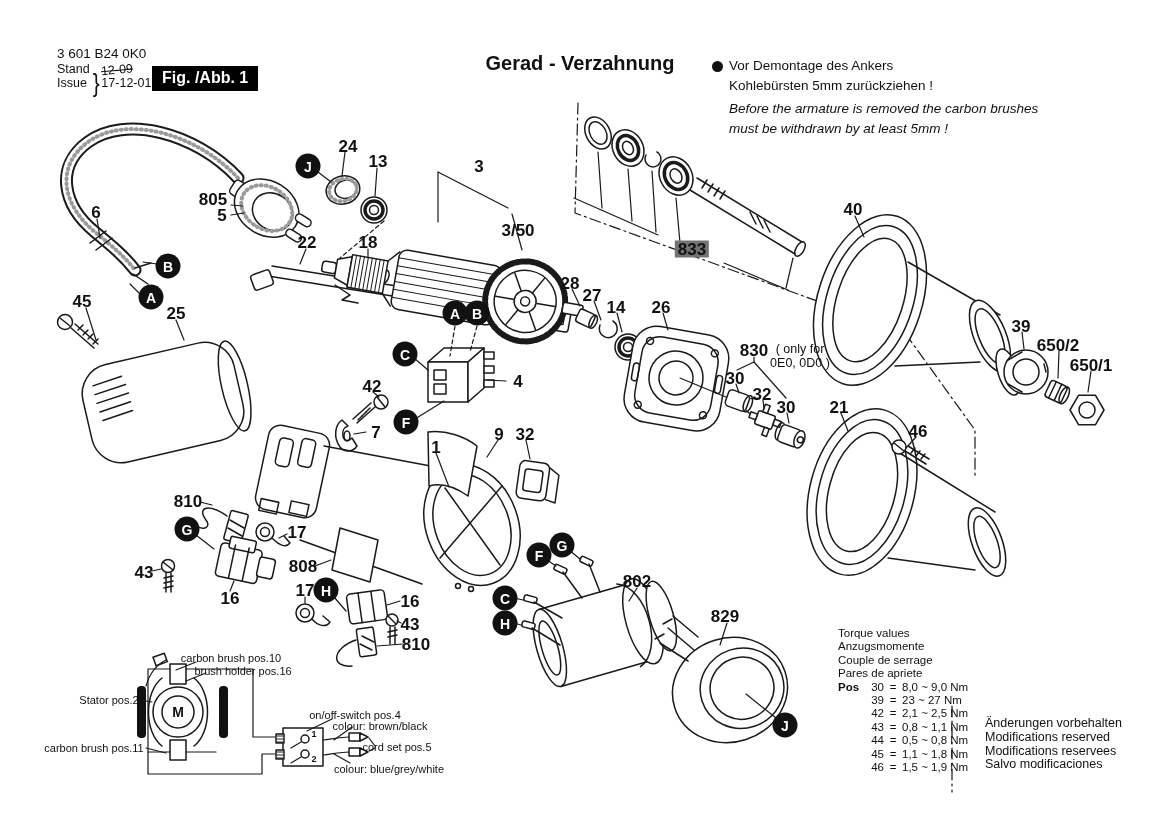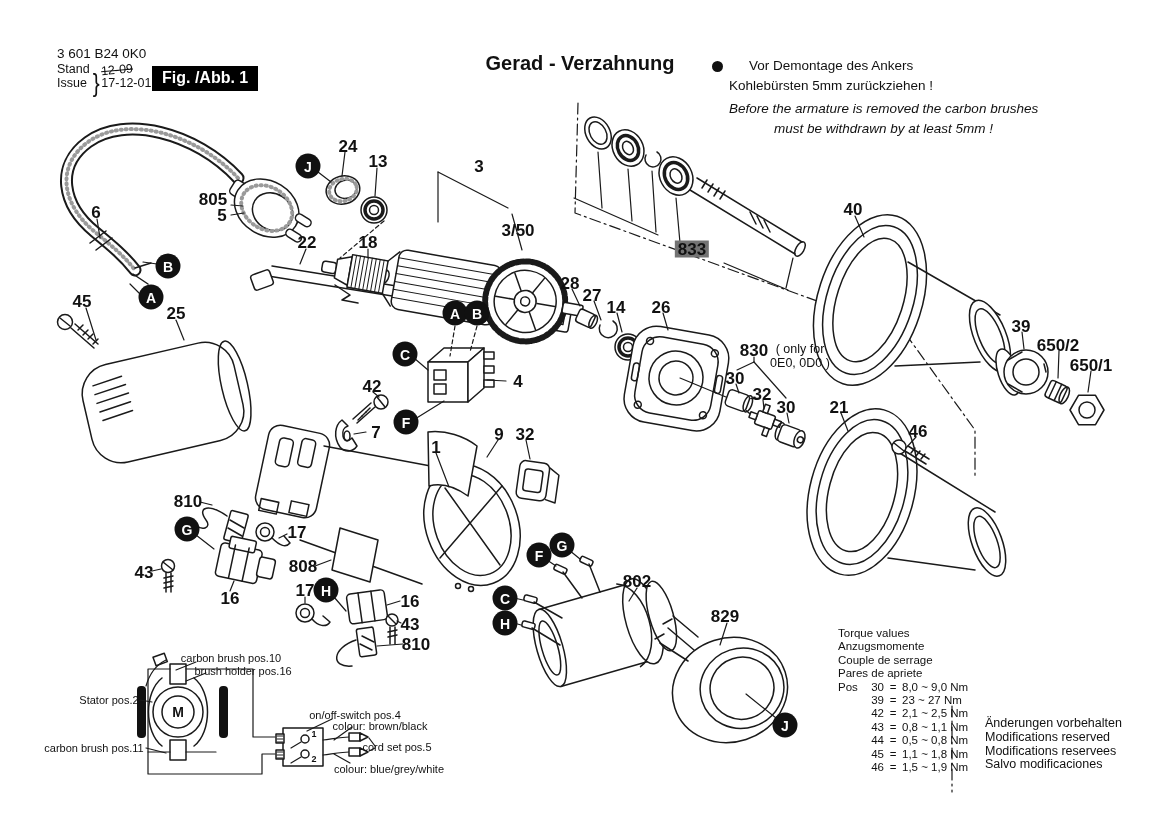--- a/index.html
+++ b/index.html
@@ -25,29 +25,29 @@
   .hdr-partno{position:absolute;left:57px;top:46px;font-size:13.5px;}
   .hdr-issue{position:absolute;left:57px;top:62px;font-size:12.5px;line-height:14px;display:flex;align-items:flex-end;}
   .hdr-issue .lbls{display:flex;flex-direction:column;}
   .hdr-issue .brace{font-size:26px;font-weight:normal;margin:0 1px 0 2px;transform:scaleX(.8);}
   .hdr-issue .dates{display:flex;flex-direction:column;}
   .date-old{text-decoration:line-through;transform:rotate(-5deg);}
   .figbox{position:absolute;left:152px;top:66px;background:#000;color:#fff;font-weight:bold;
           font-size:16px;padding:3px 10px 4px 10px;}
   .title{position:absolute;left:580px;top:63px;transform:translate(-50%,-50%);
          font-size:20px;font-weight:bold;white-space:nowrap;}
-  .notice{position:absolute;left:712px;top:56px;font-size:13.5px;line-height:20px;text-align:center;}
+  .notice{position:absolute;left:712px;top:56px;font-size:13.5px;line-height:20px;}
   .notice .row{display:flex;}
   .notice .dot{width:11px;height:11px;border-radius:50%;background:#111;margin:5px 6px 0 0;flex:0 0 auto;}
   .notice .en{margin-top:3px;margin-left:17px;font-style:italic;}
   .wl{position:absolute;transform:translate(-50%,-50%);font-size:11px;white-space:nowrap;}
   .wl.t{font-size:9px;font-weight:bold;}
   .torque{position:absolute;left:838px;top:627px;font-size:11.5px;line-height:13.4px;}
   .trow{display:flex;}
-  .trow .c1{width:26px;}
+  .trow .c1{width:26px;font-weight:bold;}
   .trow .c2{width:20px;text-align:right;}
   .trow .c3{width:18px;text-align:center;}
   .footer{position:absolute;left:985px;top:717px;font-size:12.5px;line-height:13.8px;}
 </style>
 </head>
 <body>
 
 <div class="page">
 
 <svg class="art" width="1169" height="826" viewBox="0 0 1169 826">

